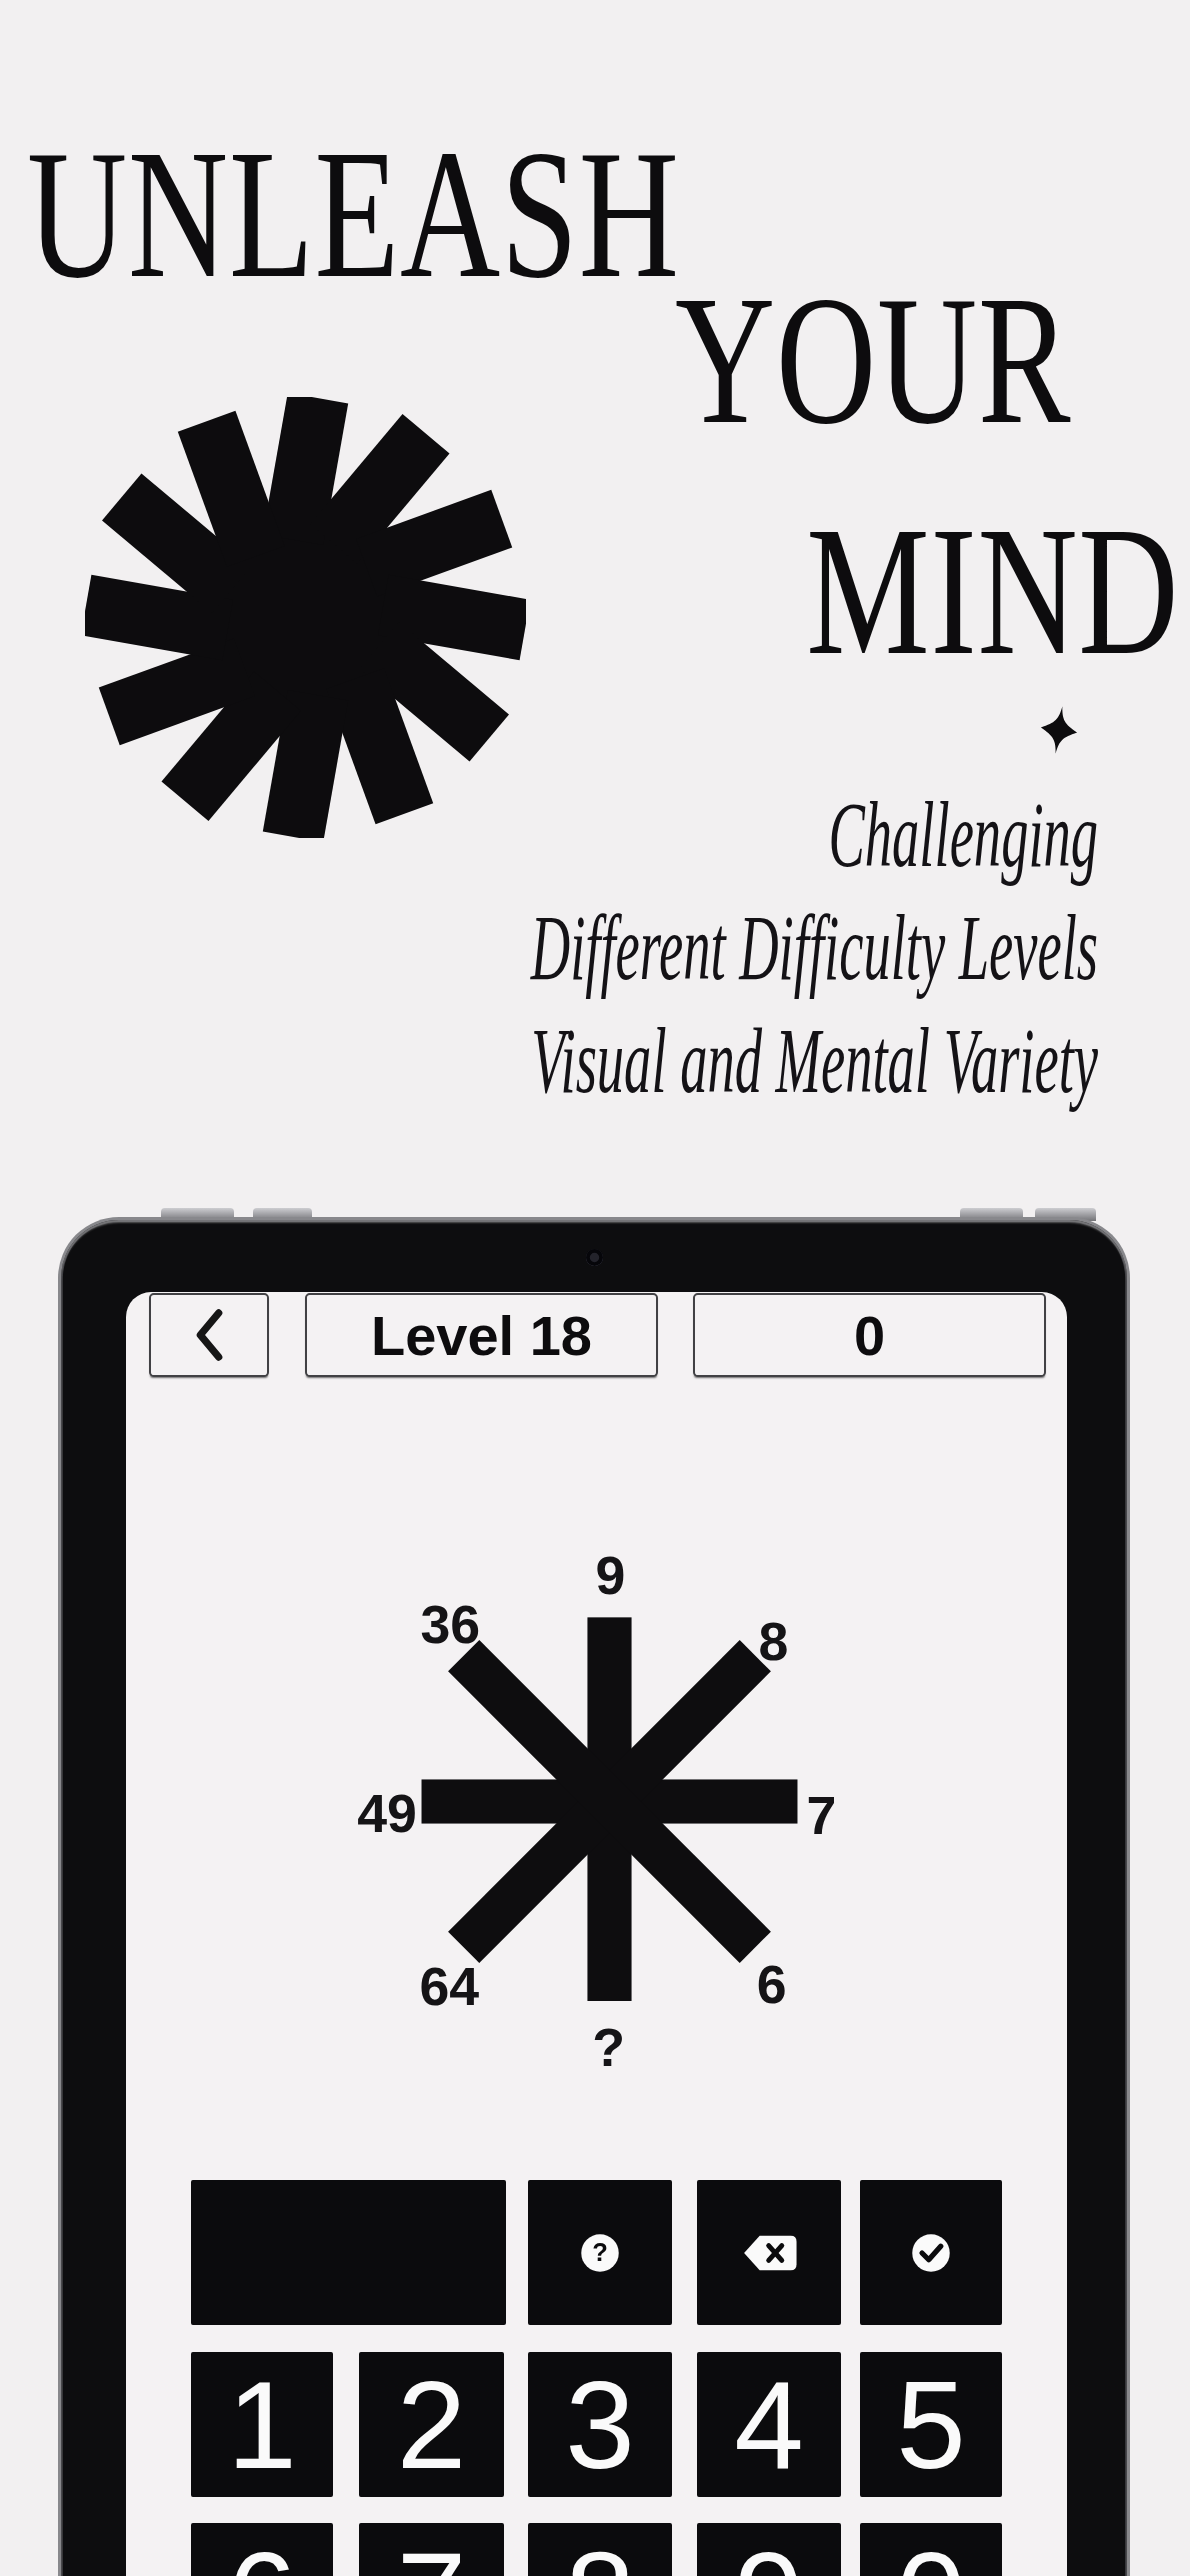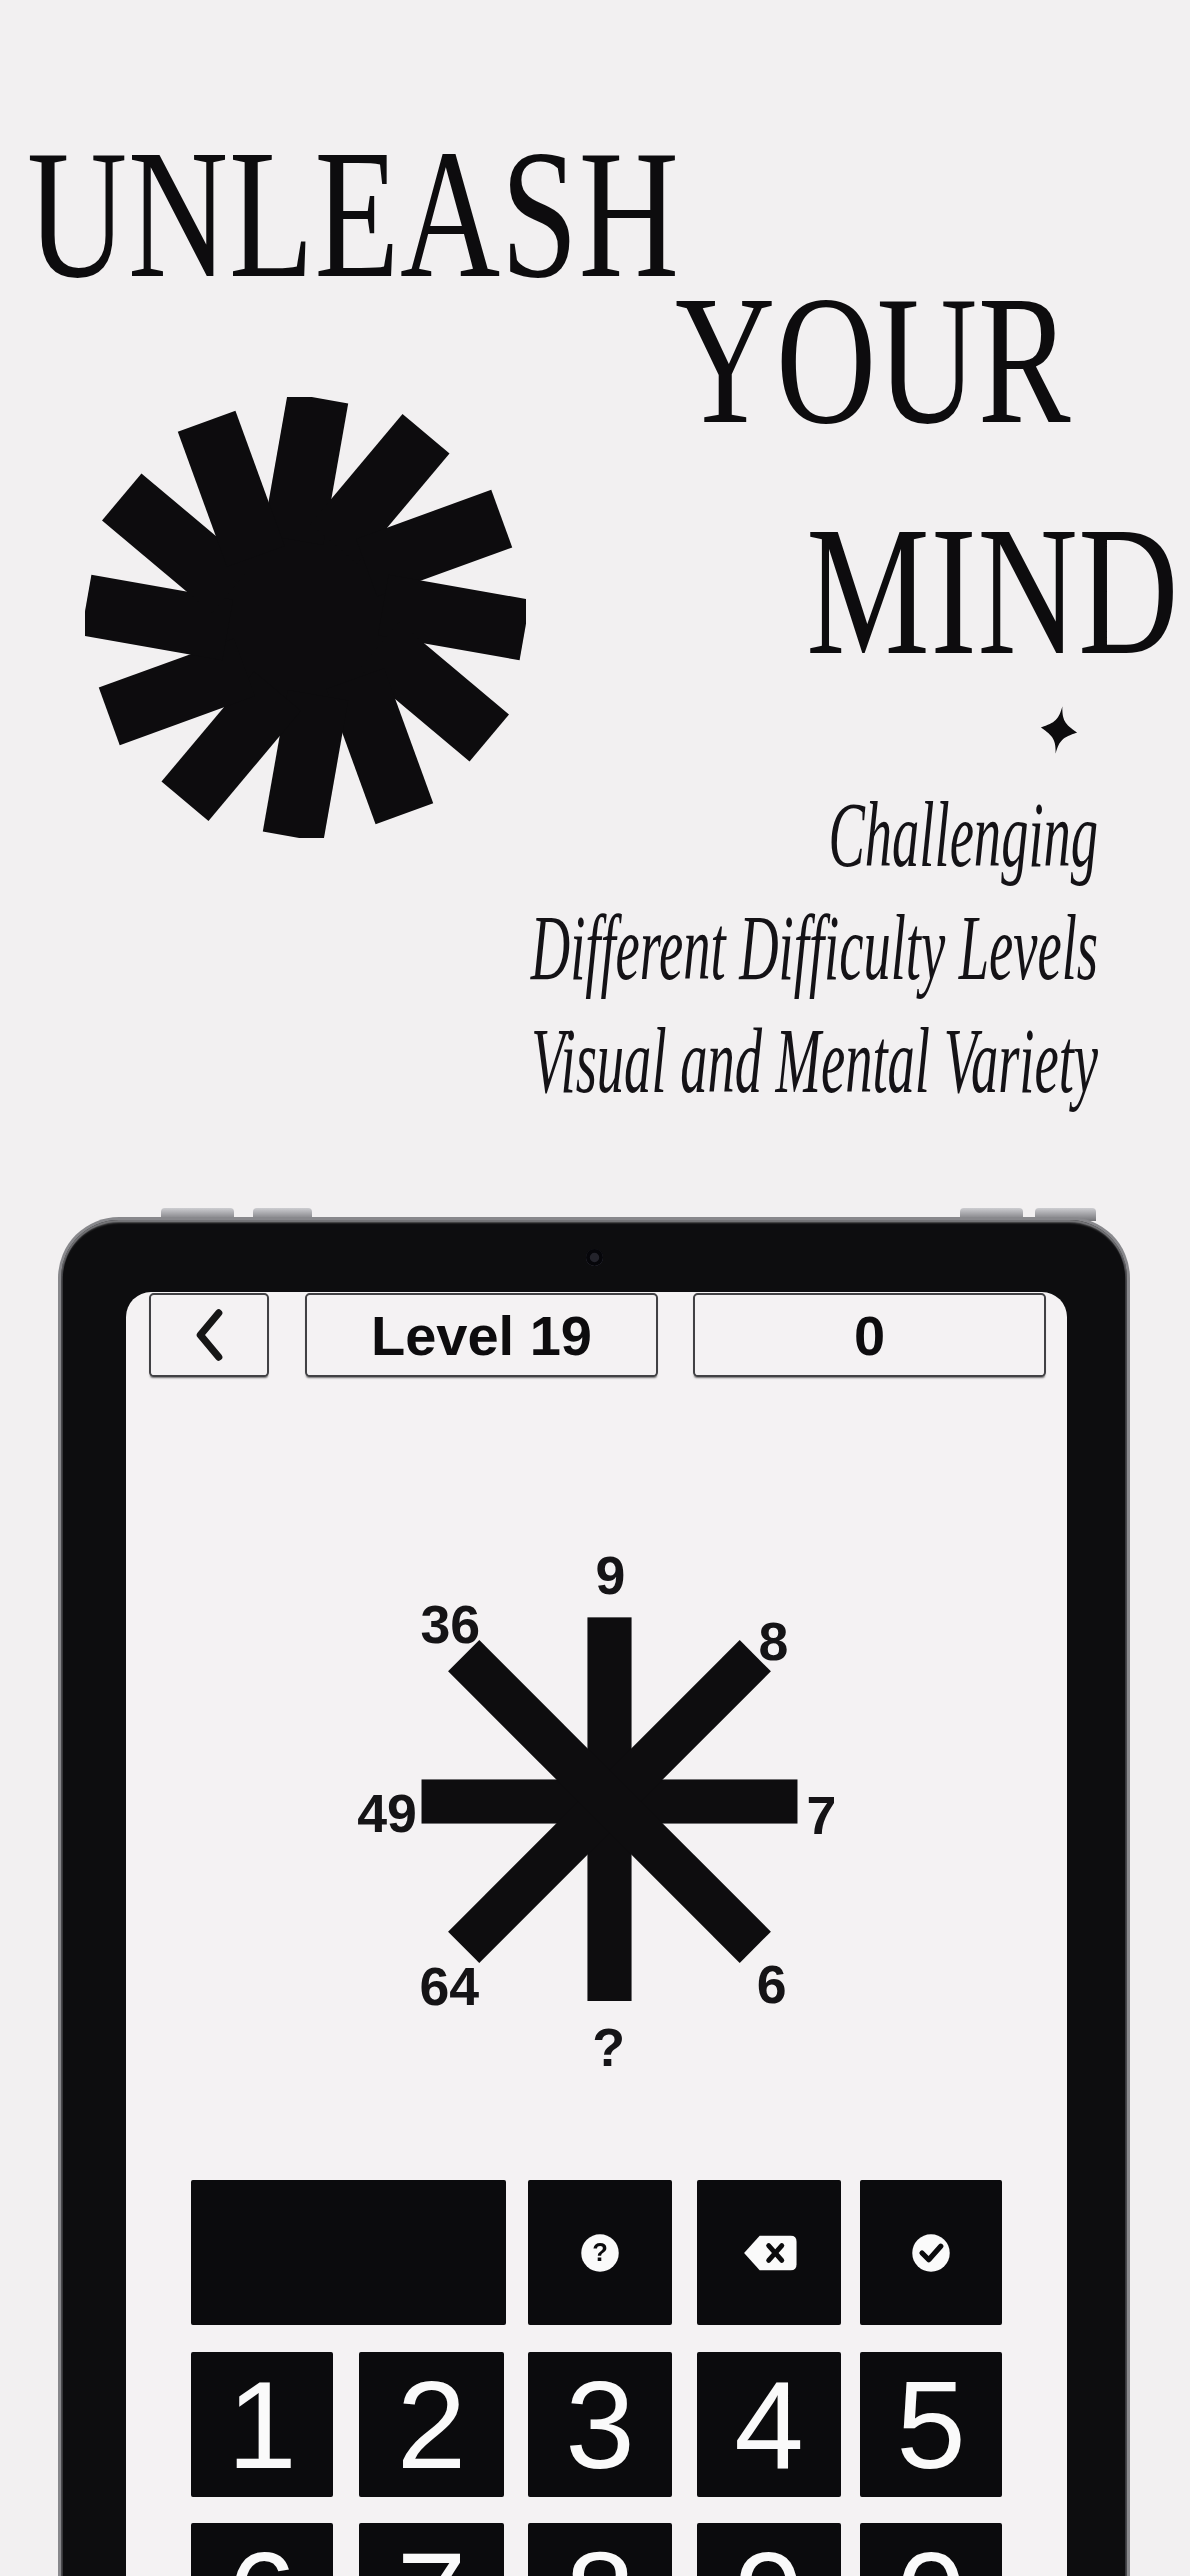--- a/index.html
+++ b/index.html
@@ -141,21 +141,21 @@
 <div class="tablet"></div>
 <div class="camera"></div>
 <div class="screen"></div>
 
 <div class="sbox" id="back-box">
   <svg width="33" height="56" viewBox="0 0 36 60">
     <polyline points="28,6 8,30 28,54" fill="none" stroke="#161616" stroke-width="8" stroke-linecap="round" stroke-linejoin="round"></polyline>
   </svg>
 </div>
 <div class="sbox" id="level-box">
-  <span>Level 19</span>
+  <span>Level 18</span>
 </div>
 <div class="sbox" id="score-box">
   <span>0</span>
 </div>
 
 <svg id="puzzle" viewBox="-330 -330 660 660">
   <g fill="#0e0d0f">
     <rect x="-23" y="-192" width="46" height="400"></rect>
     <rect x="-196" y="-23" width="392" height="46"></rect>
     <rect x="-23" y="-215" width="46" height="430" transform="rotate(45)"></rect>

